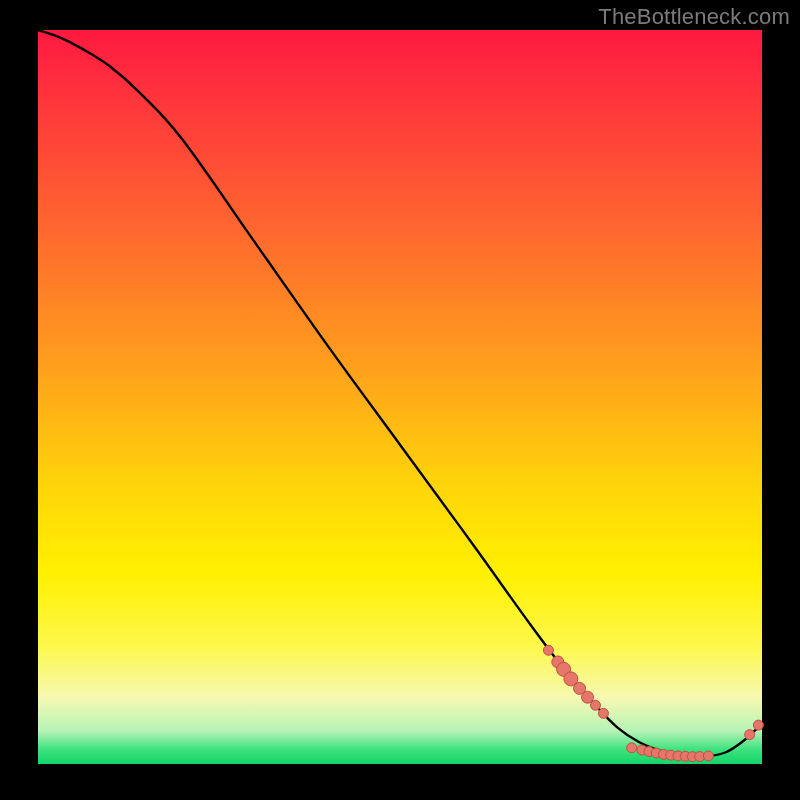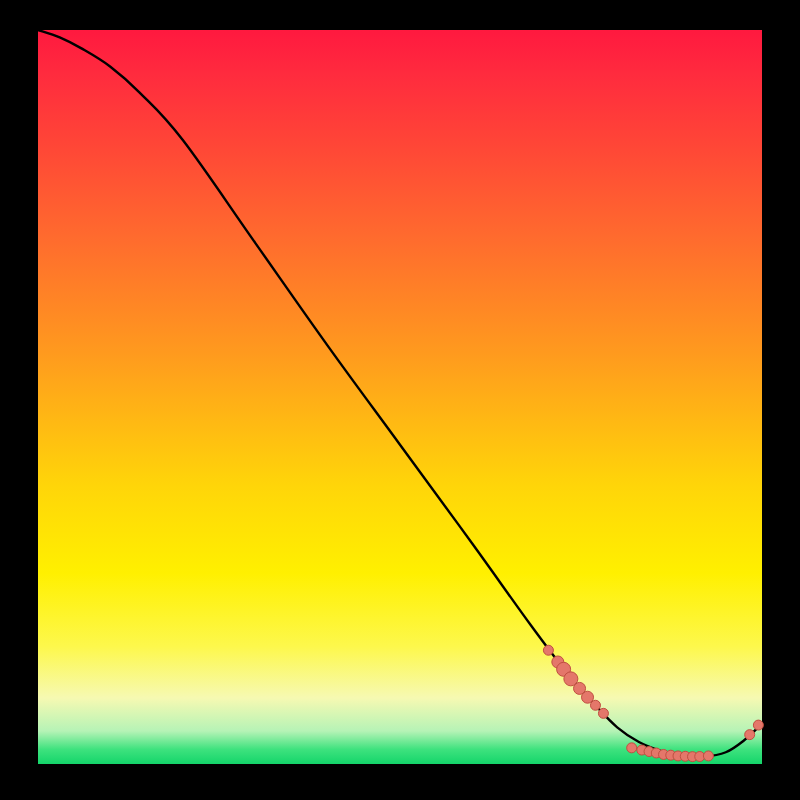--- a/index.html
+++ b/index.html
@@ -93,20 +93,21 @@
     letter-spacing: -0.3px;
     white-space: nowrap;
     user-select: none;
   }
 </style>
 </head>
 <body>
 
 <div class="stage">
 
+  <div class="attribution">TheBottleneck.com</div>
 
   <div class="plot">
     <div class="gradient"></div>
 
     <svg class="overlay" viewBox="0 0 724 734" preserveAspectRatio="none">
       <path id="curve-path" class="curve" d="M 0.00 0.00 C 3.91 1.32, 13.90 4.04, 21.72 7.34 C 29.54 10.64, 34.32 13.07, 43.44 18.35 C 52.56 23.63, 61.97 28.77, 72.40 36.70 C 82.83 44.63, 88.33 49.18, 101.36 62.39 C 114.39 75.60, 123.95 83.02, 144.80 110.10 C 165.65 137.18, 191.14 175.87, 217.20 212.86 C 243.26 249.85, 263.54 279.29, 289.60 315.62 C 315.66 351.95, 335.94 379.04, 362.00 414.71 C 388.06 450.38, 410.94 481.43, 434.40 513.80 C 457.86 546.17, 475.38 571.42, 492.32 594.54 C 509.26 617.66, 516.79 627.72, 528.52 642.25 C 540.25 656.78, 548.36 665.37, 557.48 675.28 C 566.60 685.19, 571.38 690.69, 579.20 697.30 C 587.02 703.91, 593.10 707.75, 600.92 711.98 C 608.74 716.21, 614.82 718.28, 622.64 720.79 C 630.46 723.30, 636.54 724.87, 644.36 725.93 C 652.18 726.98, 658.26 727.32, 666.08 726.66 C 673.90 726.00, 680.63 725.16, 687.80 722.26 C 694.97 719.35, 699.38 715.66, 705.90 710.51 C 712.42 705.36, 720.74 696.67, 724.00 693.63"></path>
       <g id="dots">
           <circle cx="510.42" cy="620.23" class="dot small"></circle>
           <circle cx="519.83" cy="631.97" class="dot med"></circle>
           <circle cx="525.62" cy="639.31" class="dot big"></circle>

